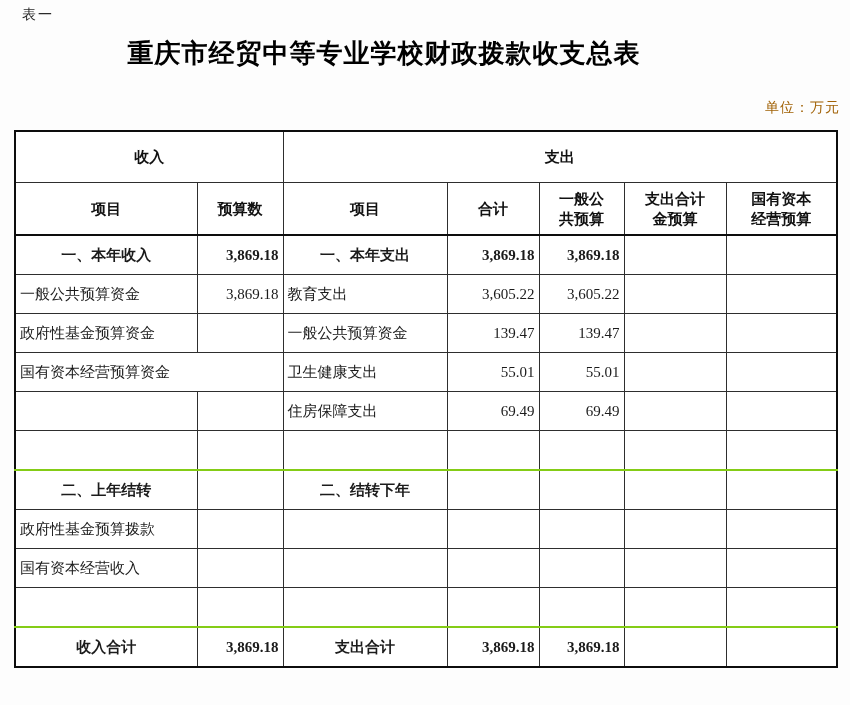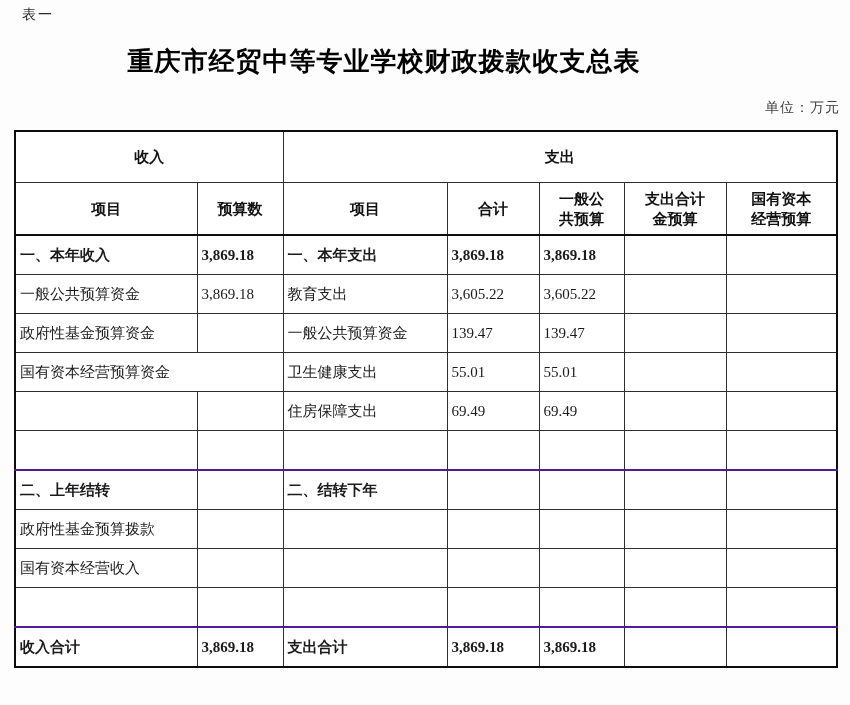--- a/index.html
+++ b/index.html
@@ -6,27 +6,27 @@
   body{
     width:850px;height:705px;background:#fdfdfd;color:#1b1b1b;
     font-family:"Liberation Serif","DejaVu Serif",serif;
     position:relative;overflow:hidden;
   }
   .tag{
     position:absolute;top:6px;left:22px;
     font-size:14px;letter-spacing:2px;color:#2a2a2a;
   }
   .title{
-    position:absolute;top:44px;left:0;width:768px;
+    position:absolute;top:36px;left:0;width:768px;
     text-align:center;font-size:26px;font-weight:bold;color:#000;
     letter-spacing:1px;
   }
   .unit{
     position:absolute;top:99px;right:10px;
-    font-size:14px;letter-spacing:1px;color:#404040;
+    font-size:14px;letter-spacing:1px;color:#a16207;
   }
   table.fiscal{
     position:absolute;top:130px;left:14px;width:822px;
     border-collapse:collapse;table-layout:fixed;
     border:2.5px solid #0d0d0d;
     background:#fff;
   }
   table.fiscal td{
     border:1px solid #2e2e2e;
     padding:0 4px;
@@ -36,24 +36,24 @@
     vertical-align:middle;
   }
   tr.hrow1 td{height:50px;}
   tr.hrow2 td{height:51px;}
   td.hdr{
     font-family:"Liberation Sans","DejaVu Sans",sans-serif;
     font-weight:bold;text-align:center;font-size:16px;
     white-space:pre-line;line-height:1.3;color:#111;
   }
   tr.hrow2 td{border-bottom:2px solid #0d0d0d;}
-  tr.sep td{border-top:2px solid #4c1d95;}
+  tr.sep td{border-top:2px solid #84cc16;}
   td.l{text-align:left;padding-left:5px;white-space:nowrap;}
-  td.c{}
-  td.r{padding-right:4px;}
+  td.c{text-align:center;}
+  td.r{text-align:right;padding-right:4px;}
   td.b{font-weight:bold;}
   td.num{font-family:"Liberation Serif","DejaVu Serif",serif;letter-spacing:0;}
 </style>
 </head>
 <body>
 
 <div class="tag">表一</div>
 <div class="title">重庆市经贸中等专业学校财政拨款收支总表</div>
 <div class="unit">单位：万元</div>
 

